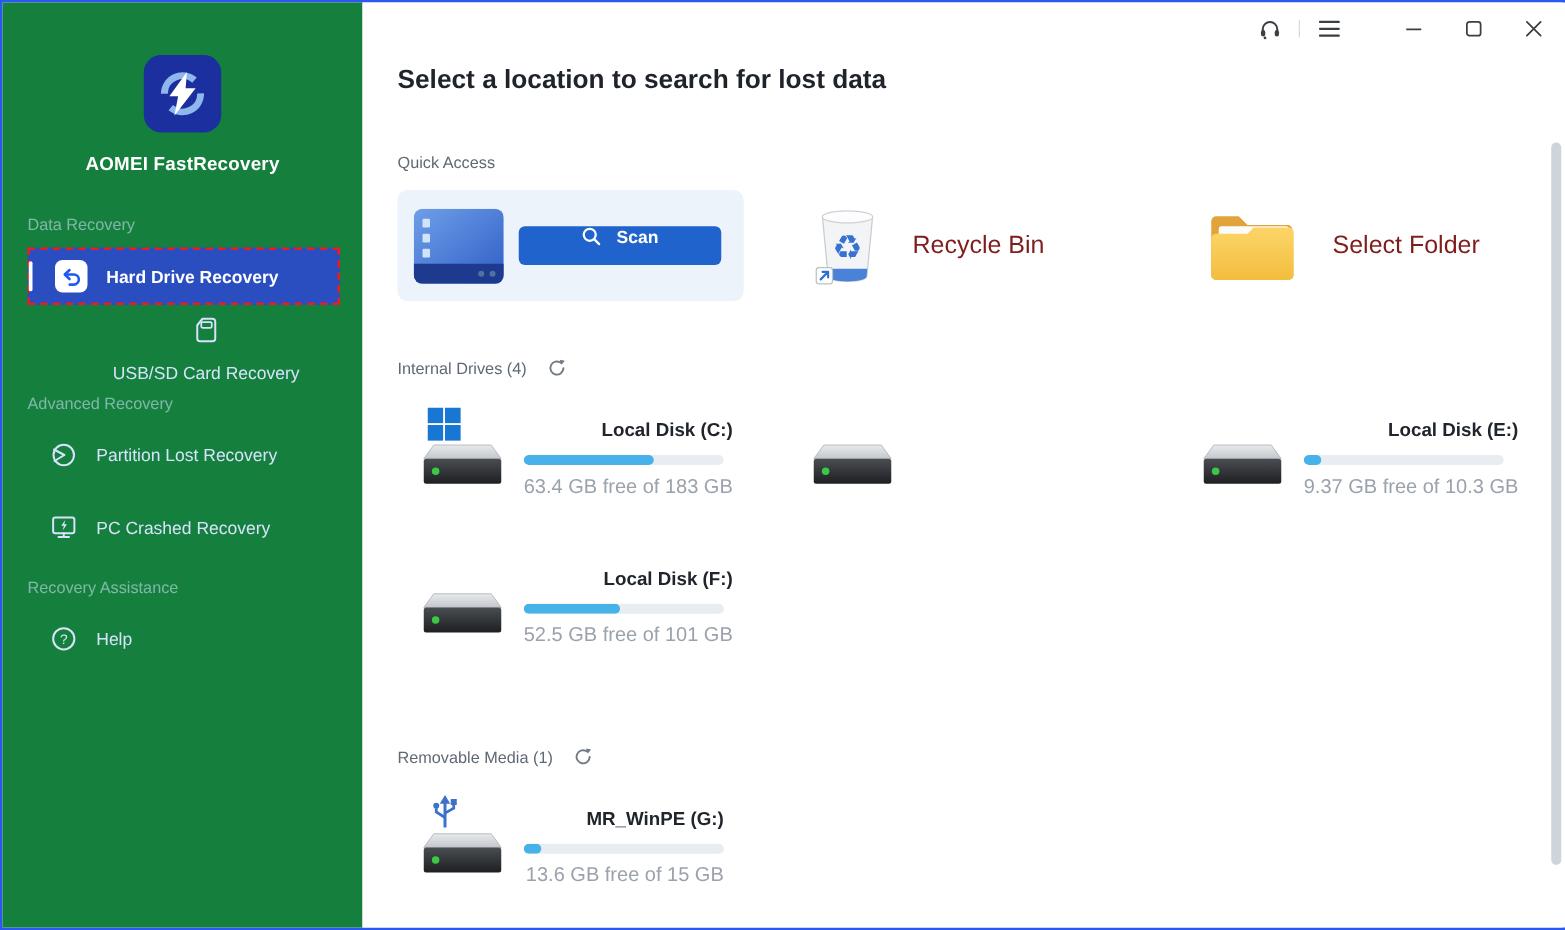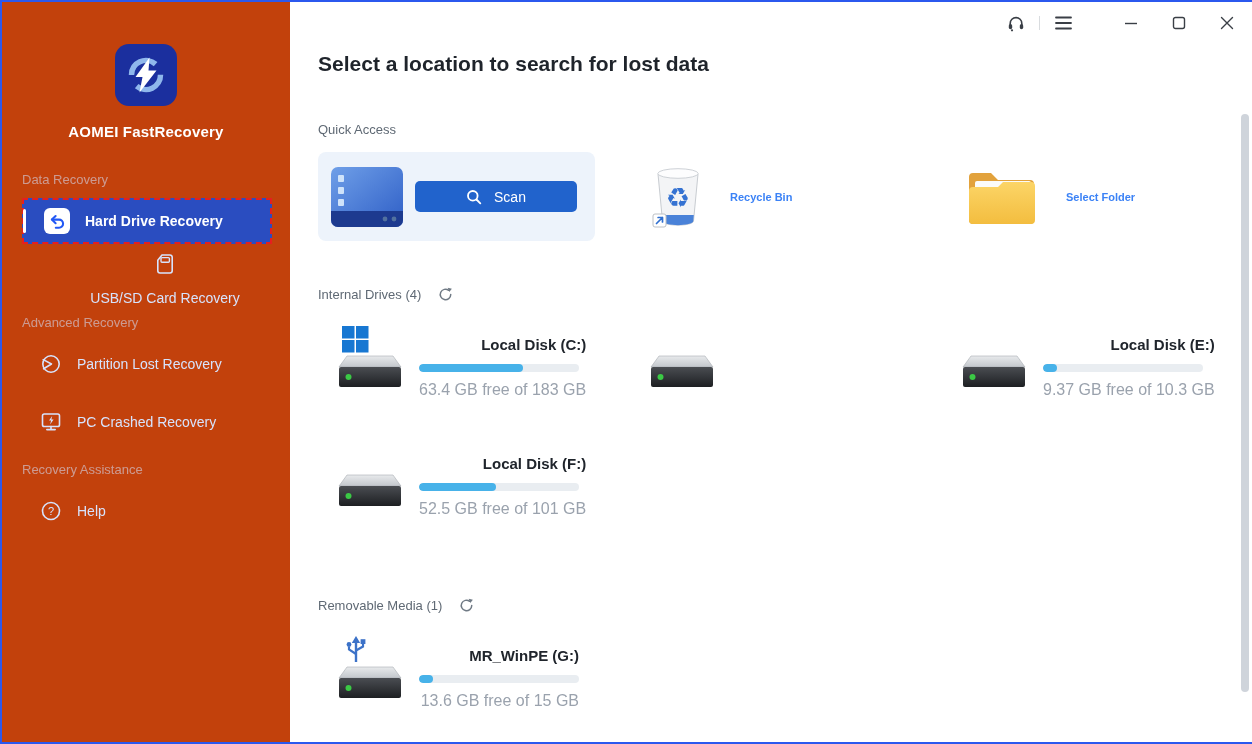--- a/index.html
+++ b/index.html
@@ -2,21 +2,21 @@
 <html><head>
 <meta charset="utf-8">
 <style>
   * { margin:0; padding:0; box-sizing:border-box; }
   html,body { width:1252px; height:744px; }
   body { font-family:"Liberation Sans", sans-serif; overflow:hidden; background:#fff; }
 
   .window { width:1252px; height:744px; display:flex; border:2px solid #2b58ee; background:#fff; position:relative; }
 
   
-  .sidebar { width:288px; flex:none; background:#c2410c; position:relative; }
+  .sidebar { width:288px; flex:none; background:#15803d; position:relative; }
   .logo-box { width:62px; height:62px; background:#1b2f9e; border-radius:14px; margin:42px auto 0; display:flex; align-items:center; justify-content:center; }
   .app-name { text-align:center; color:#fff; font-size:15px; font-weight:bold; margin-top:17px; letter-spacing:.2px; }
 
   .section-label { color:rgba(214,228,255,.55); font-size:13px; margin-left:20px; }
   .sl-1 { margin-top:32px; }
   .sl-2 { margin-top:22px; }
   .sl-3 { margin-top:20px; }
 
   .nav-item { display:flex; align-items:center; gap:15px; color:#d7e3fd; font-size:14px; height:40px; padding-left:38px; cursor:pointer; }
   .nav-item .nicon { width:22px; height:22px; flex:none; display:flex; align-items:center; justify-content:center; }
@@ -35,23 +35,23 @@
   .tb-icon { display:flex; align-items:center; justify-content:center; width:22px; height:22px; cursor:pointer; }
   .tb-sep { width:1px; height:14px; background:#d9dcdf; margin:0 12px; }
   .tb-menu { margin-right:20px; }
   .tb-ctl { margin-left:26px; }
 
   .page-title { margin:50px 0 0 28px; font-size:21px; font-weight:bold; color:#1f242b; }
 
   .qa-label { margin:46px 0 0 28px; font-size:13px; color:#5f6974; }
   .qa-row { display:grid; grid-template-columns:312px 312px 312px; margin:15px 0 0 28px; align-items:center; }
   .scan-card { width:277px; height:89px; background:#edf3fb; border-radius:8px; display:flex; align-items:center; padding:0 13px; gap:12px; }
-  .scan-btn { width:162px; height:31px; background:#2163cc; border:none; border-radius:5px; color:#fff; font-size:14px; font-weight:normal; font-family:inherit; display:flex; align-items:center; justify-content:center; gap:12px; cursor:pointer; }
+  .scan-btn { width:162px; height:31px; background:#2163cc; border:none; border-radius:5px; color:#fff; font-size:14px; font-weight:bold; font-family:inherit; display:flex; justify-content:center; gap:12px; cursor:pointer; }
   .qa-item { display:flex; align-items:center; gap:26px; padding-left:22px; cursor:pointer; }
-  .qa-item .label { font-size:11px; font-weight:bold; color:#3b82f6; }
+  .qa-item .label { font-size:20px; font-weight:normal; color:#7f1d1d; }
 
   .section-head { margin:46px 0 0 28px; display:flex; align-items:center; gap:17px; font-size:13px; color:#5f6974; }
   .refresh-btn { display:flex; align-items:center; cursor:pointer; }
 
   .drive-grid { display:grid; grid-template-columns:312px 312px 312px; row-gap:46px; margin:24px 0 0 28px; }
   .drive-item { display:flex; gap:15px; padding-left:20px; cursor:pointer; }
   .drive-glyph { position:relative; width:66px; height:64px; flex:none; }
   .drive-glyph svg.drive { position:absolute; left:0; bottom:2px; }
   .badge { position:absolute; }
   .badge-win { left:4px; top:0; }

